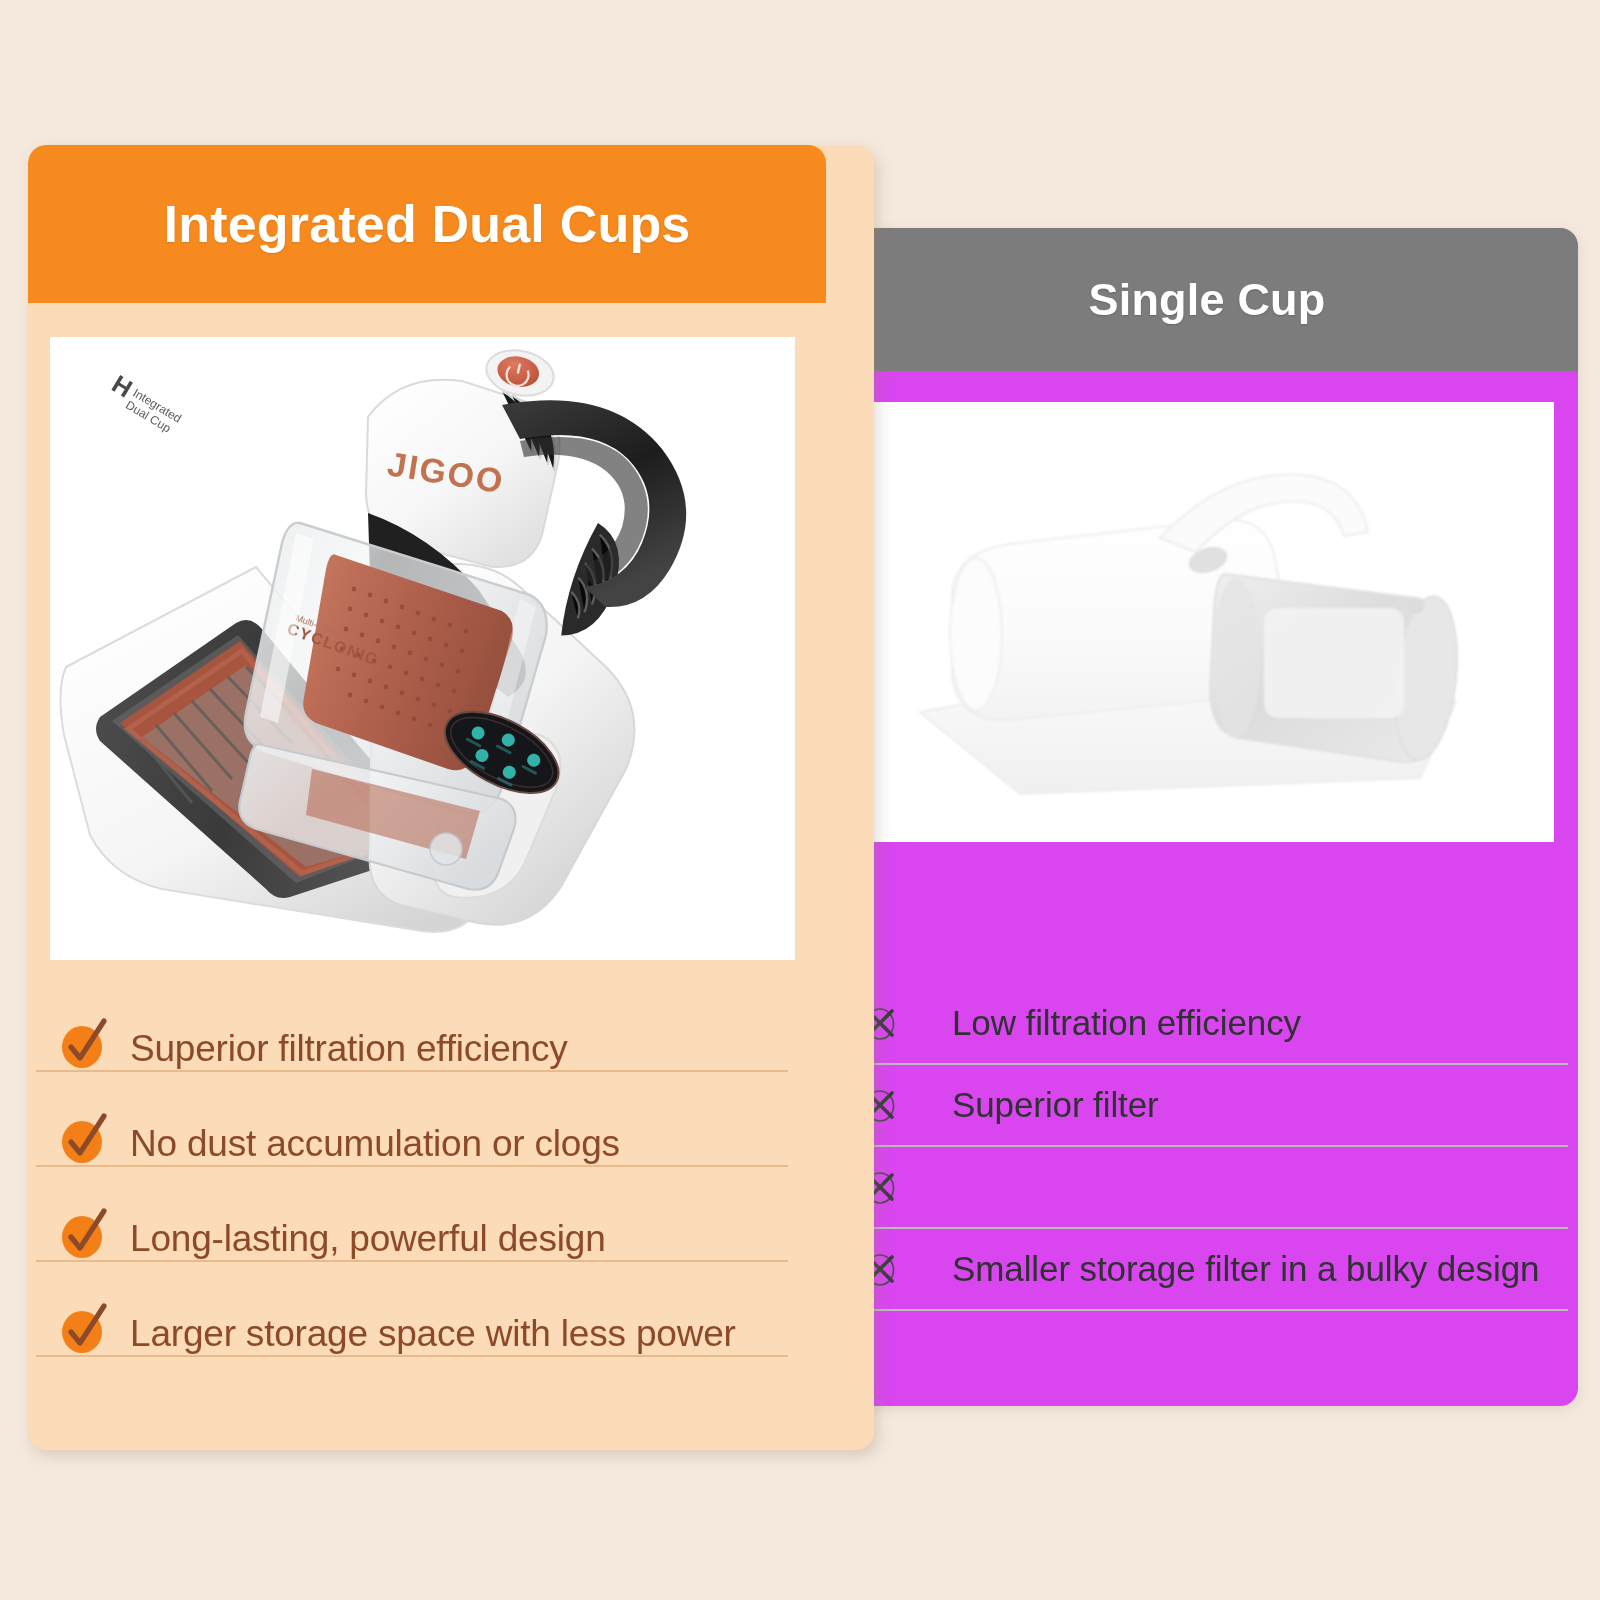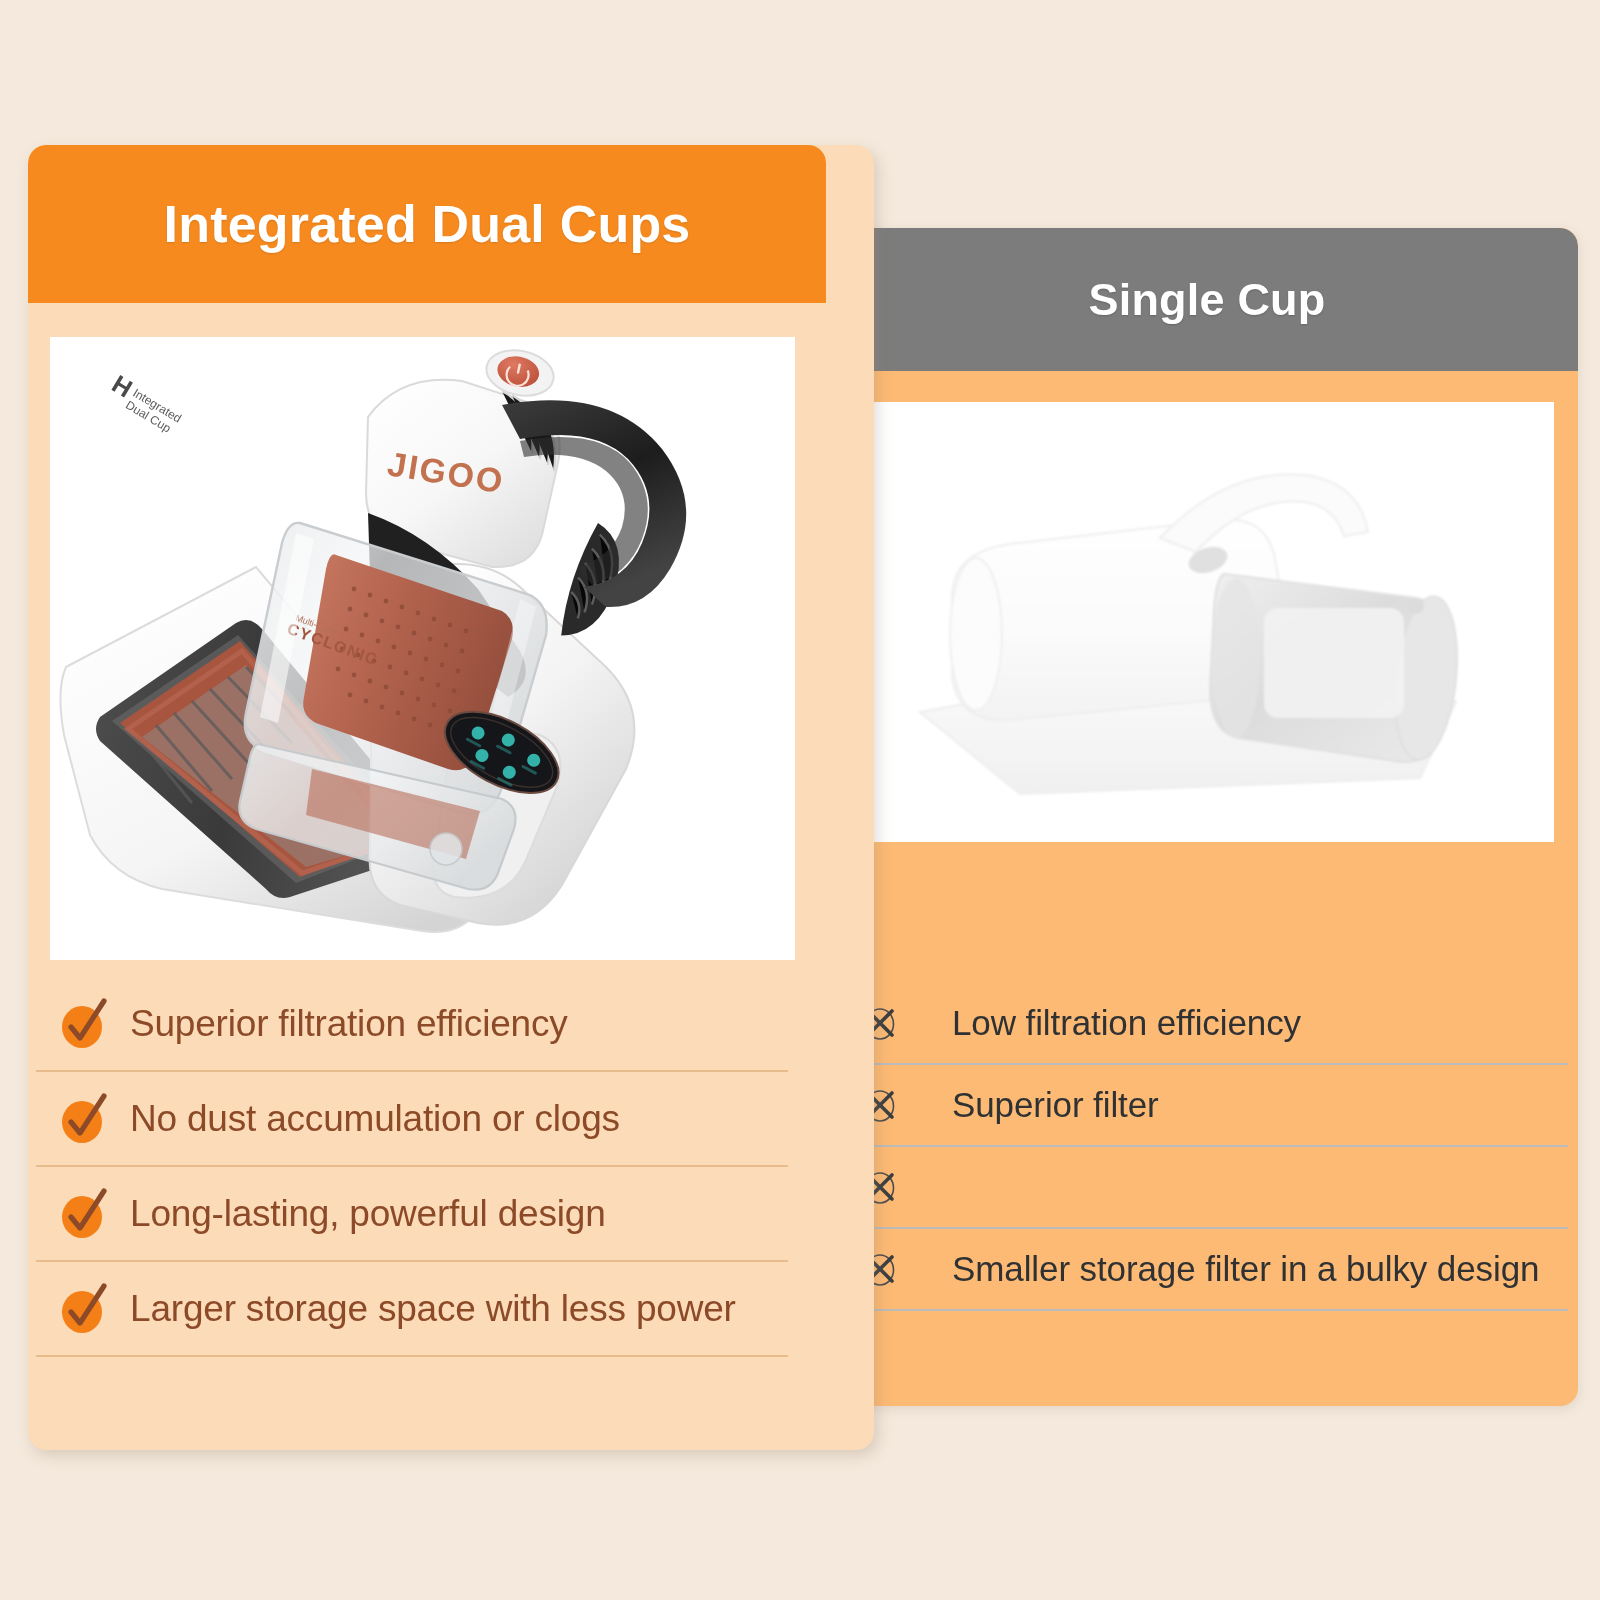--- a/index.html
+++ b/index.html
@@ -15,21 +15,21 @@
     position: relative;
   }
 
   
   #right-card {
     position: absolute;
     left: 836px;
     top: 228px;
     width: 742px;
     height: 1178px;
-    background: #fdba74;
+    background: #d946ef;
     border-radius: 18px;
     box-shadow: 0 3px 12px rgba(120,110,100,0.16);
     overflow: hidden;
   }
   #right-header {
     position: absolute;
     left: 0; top: 0;
     width: 742px;
     height: 143px;
     background: #7c7c7c;
@@ -121,21 +121,21 @@
   }
   #left-list {
     position: absolute;
     left: 8px;
     top: 832px;
     width: 752px;
   }
   .lrow {
     height: 95px;
     display: flex;
-    align-items: center;
+    align-items: flex-end;
     border-bottom: 2px solid #e8bb8c;
     padding-left: 22px;
     box-sizing: border-box;
   }
   .lrow-text {
     font-size: 37px;
     color: #8c4a28;
     letter-spacing: -0.2px;
     margin-left: 20px;
     white-space: nowrap;

